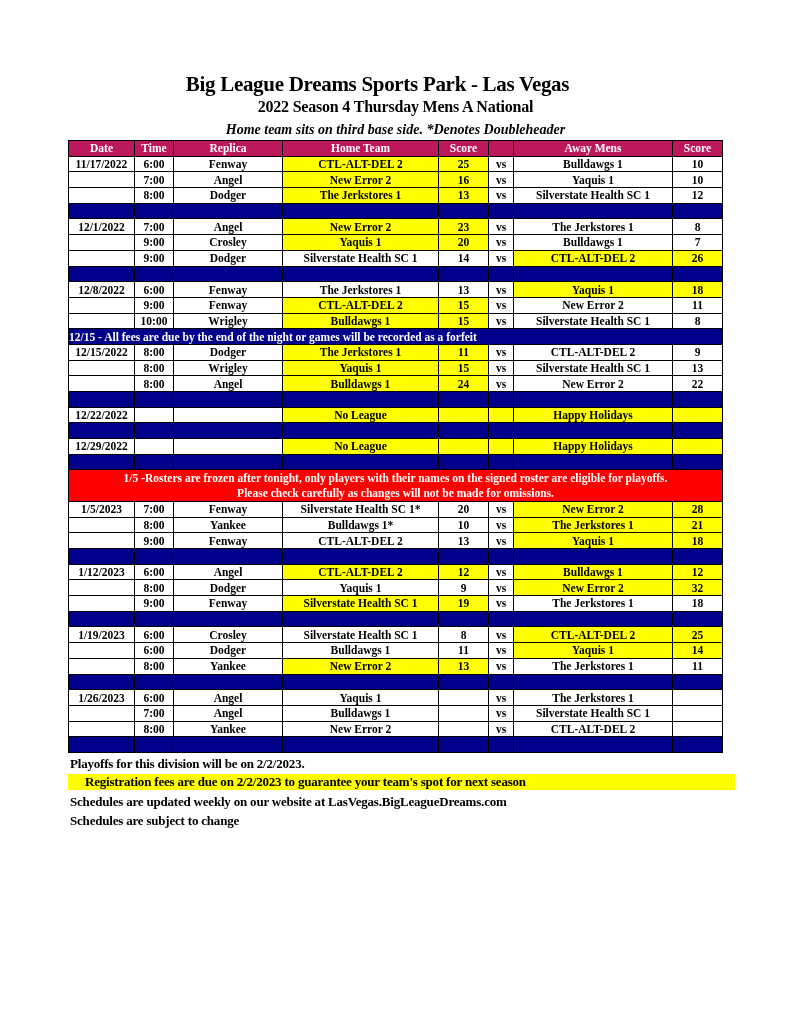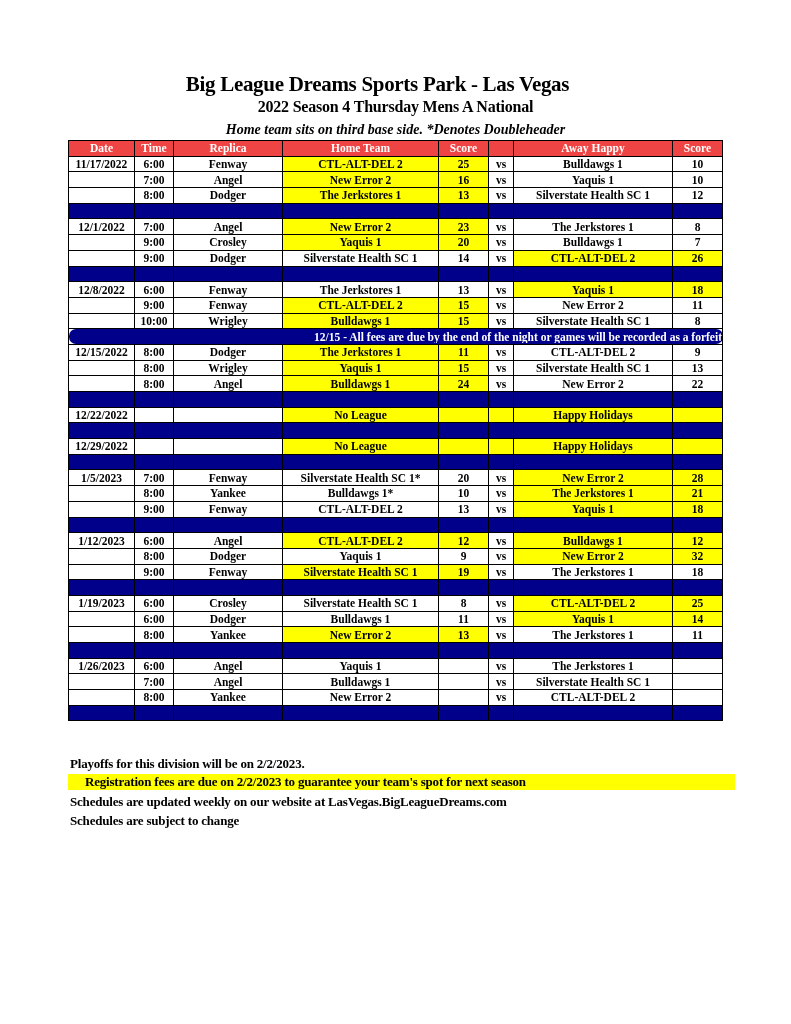--- a/index.html
+++ b/index.html
@@ -9,26 +9,26 @@
            font-weight: bold; font-size: 21px; letter-spacing: -0.3px; }
   .subtitle { position: absolute; left: 0; width: 791px; top: 98px; text-align: center;
               font-weight: bold; font-size: 16px; letter-spacing: -0.2px; }
   .note { position: absolute; left: 0; width: 791px; top: 122px; text-align: center;
           font-weight: bold; font-style: italic; font-size: 14px; }
   table.sched { position: absolute; left: 68px; top: 140px; width: 654px;
                 border-collapse: collapse; table-layout: fixed; }
   table.sched td, table.sched th { height: 14.7px; padding: 0; border: 1px solid #000;
       font-size: 11.5px; font-weight: bold; text-align: center; line-height: 14px;
       white-space: nowrap; overflow: hidden; }
-  table.sched th { background: #ef4444; color: #fff; border-color: #000; }
+  table.sched th { background: #be185d; color: #fff; border-color: #000; }
   td.yel { background: #ffff00; }
   td.wht { background: #ffffff; }
   td.vs { font-size: 10px; text-align: left; padding-left: 5px; }
   tr.sep td { background: #00008b; border-left: 1px solid #000; border-right: 1px solid #000; }
-  tr.notice td { background: #00008b; color: #fff; font-size: 11.5px; text-align: right; border-radius: 7px; }
+  tr.notice td { background: #00008b; color: #fff; font-size: 11.5px; text-align: left; }
   tr.red td { background: #ff0000; color: #fff; font-size: 11.5px; height: 30.5px; line-height: 15px;
               white-space: normal; text-align: center; }
   .foot { position: absolute; left: 70px; font-weight: bold; font-size: 13px; letter-spacing: -0.2px; }
   .foot.hl { background: #ffff00; left: 68px; width: 650px; padding-left: 17px; }
 </style>
 </head>
 <body>
 
 <div class="title">Big League Dreams Sports Park - Las Vegas</div>
 <div class="subtitle">2022 Season 4 Thursday Mens A National</div>
@@ -46,21 +46,21 @@
       <col style="width:50px">
   </colgroup>
   <thead>
     <tr>
       <th>Date</th>
       <th>Time</th>
       <th>Replica</th>
       <th>Home Team</th>
       <th>Score</th>
       <th></th>
-      <th>Away Happy</th>
+      <th>Away Mens</th>
       <th>Score</th>
     </tr>
   </thead>
   <tbody id="sched-body">
       <tr>
         <td class="wht">11/17/2022</td>
         <td class="wht">6:00</td>
         <td class="wht">Fenway</td>
         <td class="yel">CTL-ALT-DEL 2</td>
         <td class="yel">25</td>
@@ -243,20 +243,26 @@
       </tr>
       <tr class="sep">
         <td></td>
         <td></td>
         <td></td>
         <td></td>
         <td></td>
         <td></td>
         <td></td>
         <td></td>
+      </tr>
+      <tr class="red">
+        <td colspan="8">
+          <div>1/5 -Rosters are frozen after tonight, only players with their names on the signed roster are eligible for playoffs.</div>
+          <div>Please check carefully as changes will not be made for omissions.</div>
+        </td>
       </tr>
       <tr>
         <td class="wht">1/5/2023</td>
         <td class="wht">7:00</td>
         <td class="wht">Fenway</td>
         <td class="wht">Silverstate Health SC 1*</td>
         <td class="wht">20</td>
         <td class="wht vs">vs</td>
         <td class="yel">New Error 2</td>
         <td class="yel">28</td>

